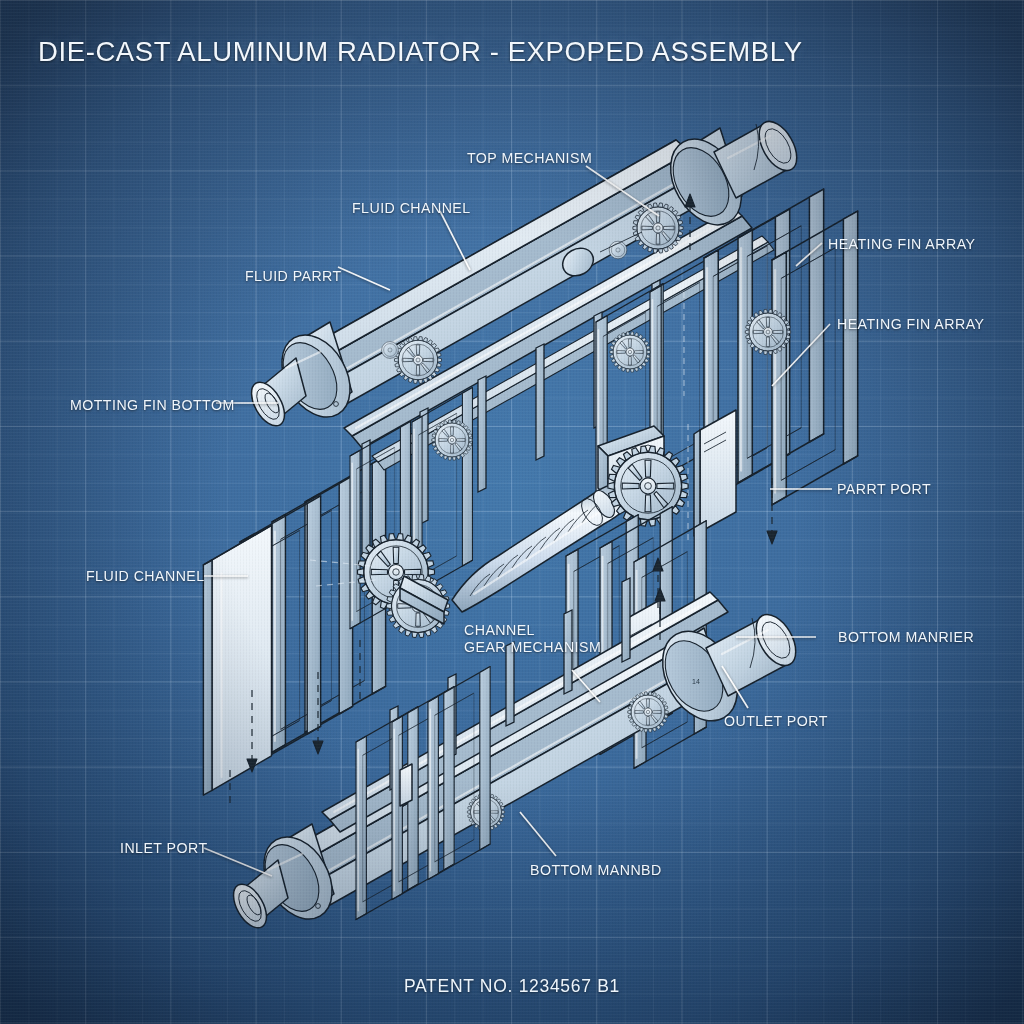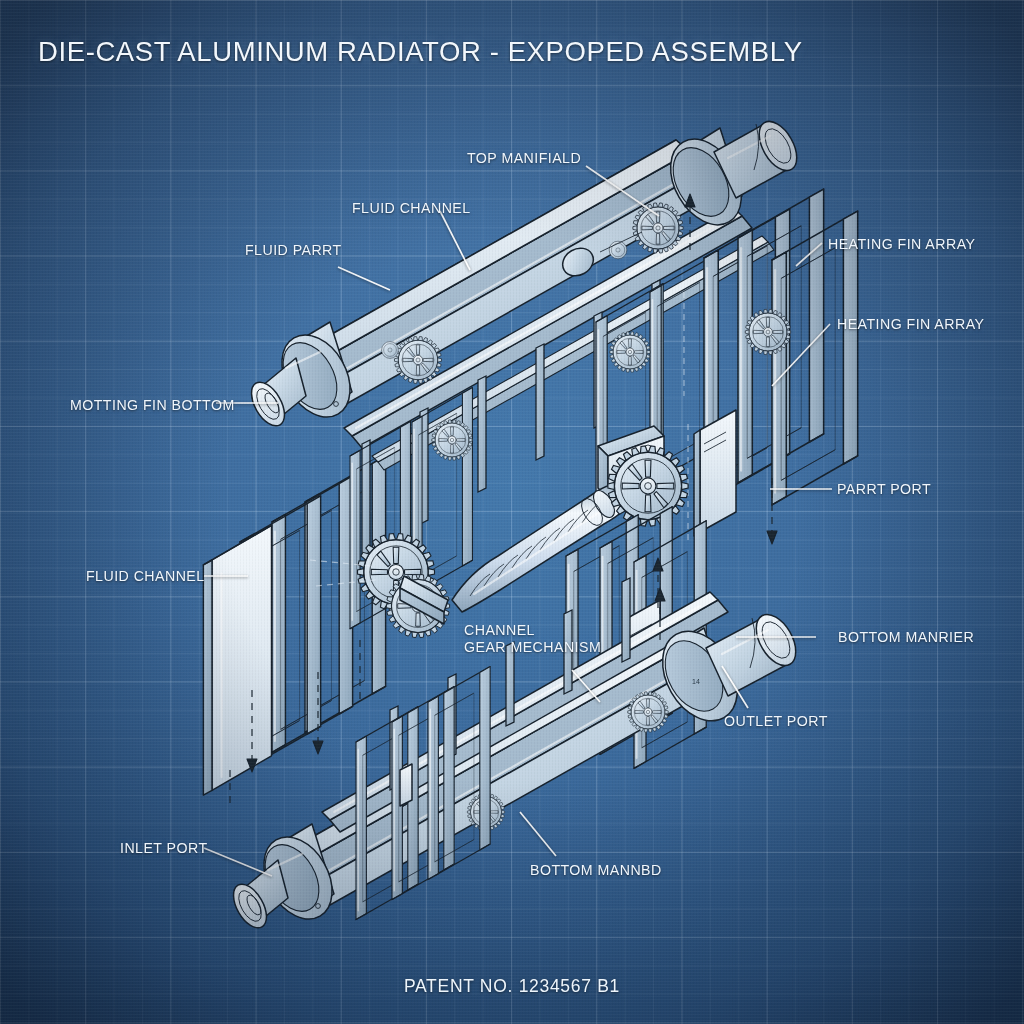--- a/index.html
+++ b/index.html
@@ -449,23 +449,23 @@
         <path d="M 556 856 L 520 812" class="ln"></path>
       </g>
   </svg>
 
   <div class="vignette"></div>
   <div class="noise"></div>
 
   <div class="title">DIE-CAST ALUMINUM RADIATOR - EXPOPED ASSEMBLY</div>
   <div class="patent">PATENT NO. 1234567 B1</div>
   <div id="labels">
-      <div class="lbl" style="left: 467px; top: 150px;">TOP MANIFIALD</div>
+      <div class="lbl" style="left: 467px; top: 150px;">TOP MECHANISM</div>
       <div class="lbl" style="left: 352px; top: 200px;">FLUID CHANNEL</div>
-      <div class="lbl" style="left: 245px; top: 242px;">FLUID PARRT</div>
+      <div class="lbl" style="left: 245px; top: 268px;">FLUID PARRT</div>
       <div class="lbl" style="left: 828px; top: 236px;">HEATING FIN ARRAY</div>
       <div class="lbl" style="left: 837px; top: 316px;">HEATING FIN ARRAY</div>
       <div class="lbl" style="left: 70px; top: 397px;">MOTTING FIN BOTTOM</div>
       <div class="lbl" style="left: 837px; top: 481px;">PARRT PORT</div>
       <div class="lbl" style="left: 86px; top: 568px;">FLUID CHANNEL</div>
       <div class="lbl" style="left: 464px; top: 622px;">CHANNEL
 GEAR MECHANISM</div>
       <div class="lbl" style="left: 822px; top: 629px; padding-left: 16px;">BOTTOM MANRIER</div>
       <div class="lbl" style="left: 724px; top: 713px;">OUTLET PORT</div>
       <div class="lbl" style="left: 120px; top: 840px;">INLET PORT</div>

